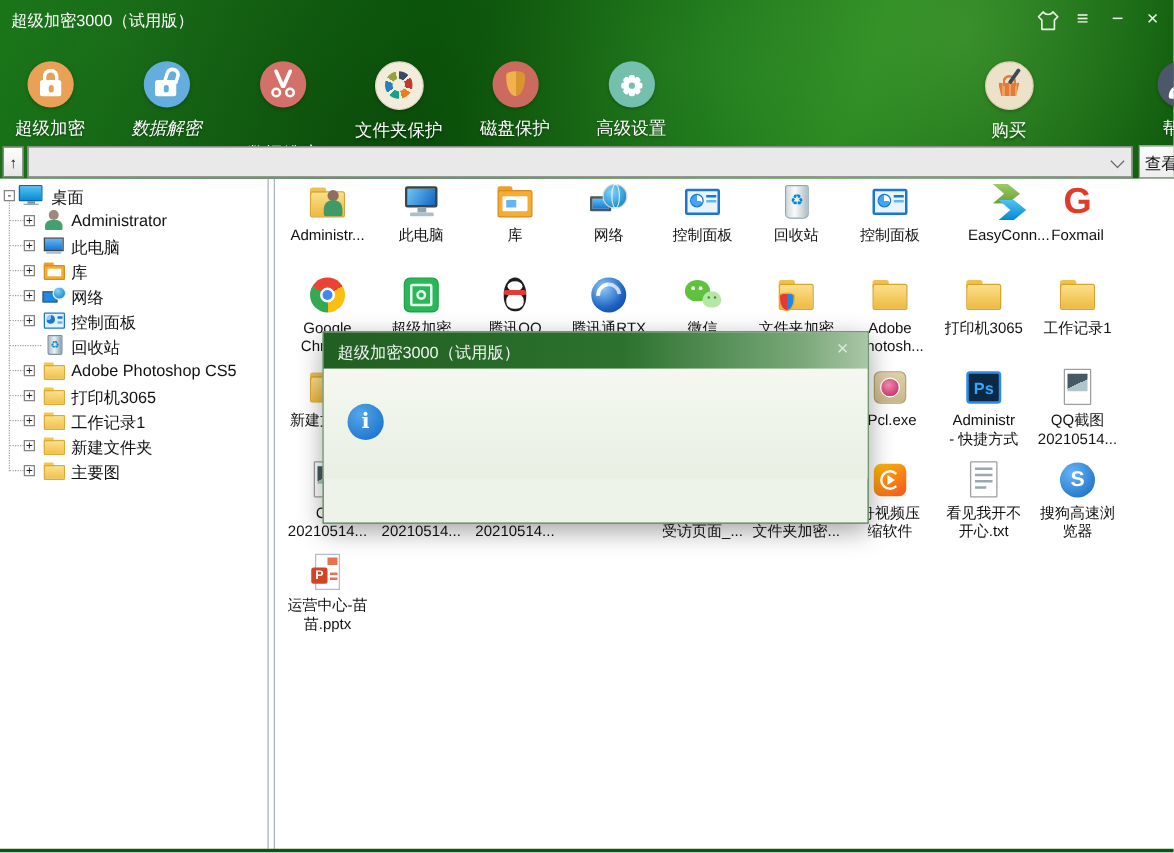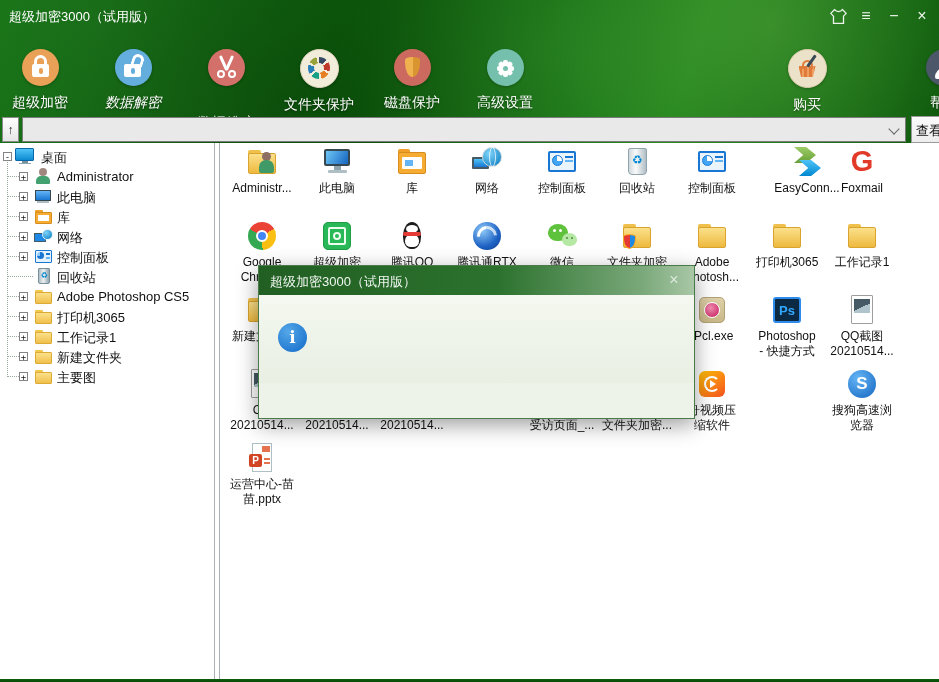--- a/index.html
+++ b/index.html
@@ -580,21 +580,21 @@
         <div class="ico i-tpcl">
           <i class="a"></i>
           <i class="b"></i>
         </div>
         <div class="lbl">tPcl.exe</div>
       </div>
       <div class="cell" style="left: 749px; top: 150px;">
         <div class="ico i-photoshop">
           <i class="a">Ps</i>
         </div>
-        <div class="lbl">Photoshop</div>
+        <div class="lbl">Administr</div>
         <div class="lbl">- 快捷方式</div>
       </div>
       <div class="cell" style="left: 824px; top: 150px;">
         <div class="ico i-image">
           <i class="a"></i>
           <i class="b"></i>
         </div>
         <div class="lbl">QQ截图</div>
         <div class="lbl">20210514...</div>
       </div>
@@ -641,20 +641,31 @@
         <div class="lbl">文件夹加密...</div>
       </div>
       <div class="cell" style="left: 674px; top: 224px;">
         <div class="ico i-video">
           <i class="a"></i>
           <i class="b"></i>
           <i class="c"></i>
         </div>
         <div class="lbl">舟视频压</div>
         <div class="lbl">缩软件</div>
+      </div>
+      <div class="cell" style="left: 749px; top: 224px;">
+        <div class="ico i-txt">
+          <i class="a"></i>
+          <i class="b"></i>
+          <i class="c"></i>
+          <i class="d"></i>
+          <i class="e"></i>
+        </div>
+        <div class="lbl">看见我开不</div>
+        <div class="lbl">开心.txt</div>
       </div>
       <div class="cell" style="left: 824px; top: 224px;">
         <div class="ico i-sogou">
           <i class="a">S</i>
         </div>
         <div class="lbl">搜狗高速浏</div>
         <div class="lbl">览器</div>
       </div>
       <div class="cell" style="left: 224px; top: 298px;">
         <div class="ico i-pptx">

